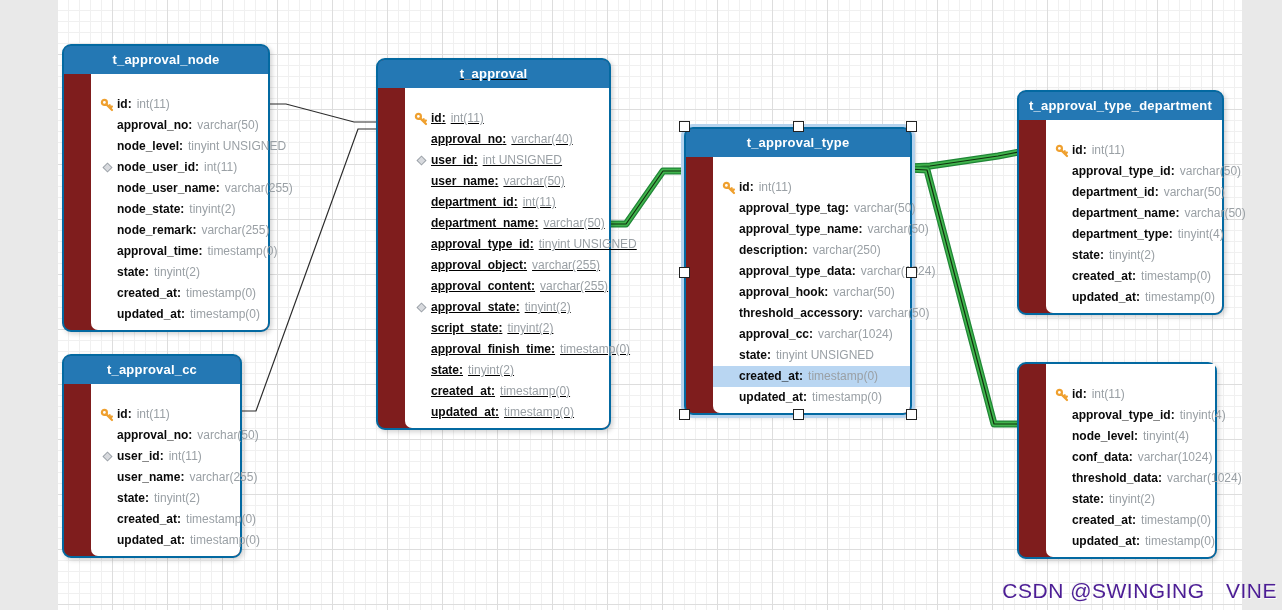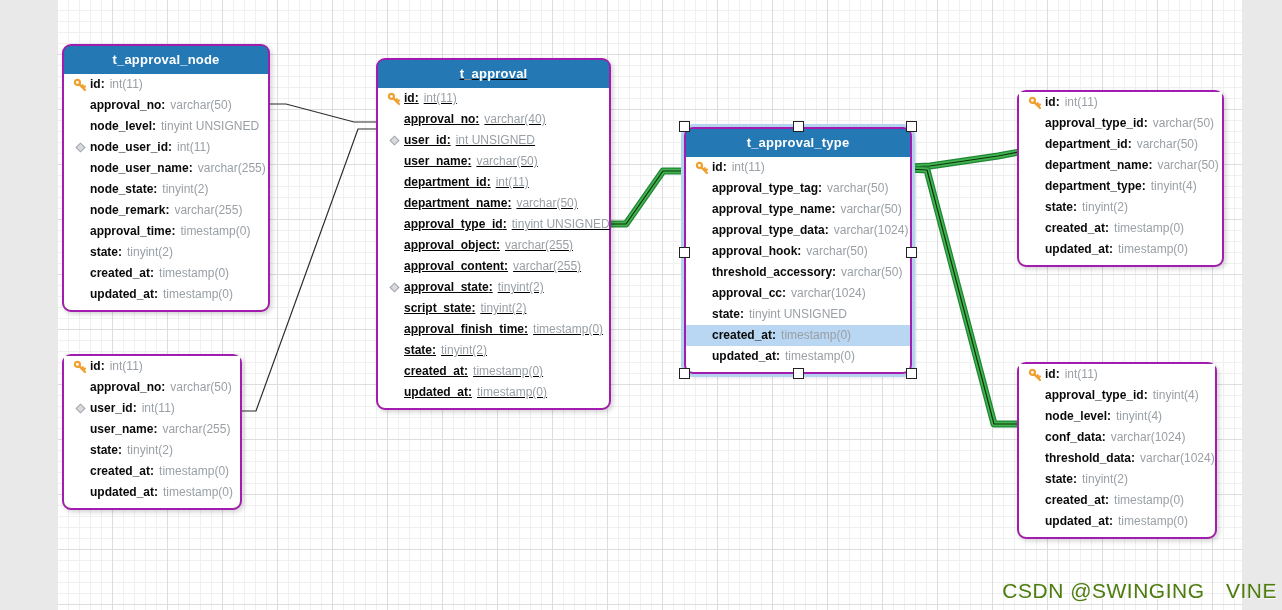--- a/index.html
+++ b/index.html
@@ -15,39 +15,39 @@
     z-index:0;}
   .strip{position:absolute;top:0;height:610px;background:#e9e9e9;z-index:1;}
   .strip.left{left:0;width:58px;}
   .strip.right{left:1242px;width:40px;}
   svg.wires{position:absolute;left:0;top:0;z-index:2;}
   .w-plain{fill:none;stroke:#2b2b2b;stroke-width:1.2;}
   .wg-outer{fill:none;stroke:#1f8636;stroke-width:7;stroke-linejoin:round;}
   .wg-core{fill:none;stroke:#41b44d;stroke-width:4.6;stroke-linejoin:round;}
   .wg-center{fill:none;stroke:#10300f;stroke-width:1.2;stroke-linejoin:round;}
   
-  .table{position:absolute;z-index:3;border:2px solid #a21caf;border-radius:9px;background:#7f1d1d;
+  .table{position:absolute;z-index:3;border:2px solid #0369a1;border-radius:9px;background:#7f1d1d;
          box-shadow:2px 2px 5px rgba(0,0,0,.18);}
   .table.selected{box-shadow:0 0 0 3px #b5d3ee,2px 2px 5px rgba(0,0,0,.22);}
   .tbl-header{background:#2478b4;color:#fff;font-weight:bold;font-size:13px;line-height:28px;
               height:28px;text-align:center;border-radius:6px 6px 0 0;letter-spacing:.2px;}
-  .tbl-body{padding:0 0 5px 0;background:#fff;border-radius:0 0 7px 7px;}
+  .tbl-body{padding:20px 0 5px 0;background:#fff;border-radius:0 0 7px 7px;margin-left:27px;}
   .row{display:flex;align-items:center;height:21px;line-height:21px;padding:0 8px 0 6px;font-size:12px;white-space:nowrap;}
   .row-hl{background:#b9d6f2;}
   .cicon{width:20px;min-width:20px;display:inline-flex;justify-content:center;align-items:center;}
   .fname{color:#0a0a0a;font-weight:700;}
   .fname::after{content:":";}
   .ftype{color:#9aa0a5;margin-left:5px;}
   
   .handle{position:absolute;width:9px;height:9px;background:#fff;border:1.5px solid #222;z-index:4;}
   .h-tl{left:-7px;top:-8px;} .h-tm{left:calc(50% - 5px);top:-8px;} .h-tr{right:-7px;top:-8px;}
   .h-ml{left:-7px;top:calc(50% - 4px);} .h-mr{right:-7px;top:calc(50% - 4px);}
   .h-bl{left:-7px;bottom:-7px;} .h-bm{left:calc(50% - 5px);bottom:-7px;} .h-br{right:-7px;bottom:-7px;}
   
-  .watermark{position:absolute;right:5px;bottom:5px;z-index:6;font-size:21px;color:#4d7c0f;
+  .watermark{position:absolute;right:5px;bottom:5px;z-index:6;font-size:21px;color:#4c1d95;
              letter-spacing:.5px;text-shadow:1px 1px 0 rgba(255,255,255,.9),-1px -1px 0 rgba(0,0,0,.05);}
 </style>
 </head>
 <body>
 
 <div class="stage">
   <div class="grid"></div>
   <div class="strip left"></div>
   <div class="strip right"></div>
 
@@ -237,20 +237,23 @@
         </div>
         <div class="row">
           <span class="cicon"></span>
           <span class="fname">updated_at</span>
           <span class="ftype">timestamp(0)</span>
         </div>
       </div>
   </div>
 
   <div class="table" style="left:62px;top:354px;width:176px;">
+    <div class="tbl-header">
+      <span>t_approval_cc</span>
+    </div>
     <div class="tbl-body">
         <div class="row">
           <span class="cicon">
             <svg width="14" height="14" viewBox="0 0 14 14">
               <circle cx="4.4" cy="4.4" r="2.5" fill="none" stroke="#efa02f" stroke-width="2.2"></circle>
               <path d="M6.4 6.4 L12 12 M10.2 10.2 l1.7-1.7 M8.5 8.5 l1.3-1.3" stroke="#efa02f" stroke-width="2.2" fill="none" stroke-linecap="round"></path>
             </svg>
           </span>
           <span class="fname">id</span>
           <span class="ftype">int(11)</span>
@@ -309,20 +312,25 @@
         </div>
         <div class="row">
           <span class="cicon"></span>
           <span class="fname">approval_type_tag</span>
           <span class="ftype">varchar(50)</span>
         </div>
         <div class="row">
           <span class="cicon"></span>
           <span class="fname">approval_type_name</span>
           <span class="ftype">varchar(50)</span>
+        </div>
+        <div class="row">
+          <span class="cicon"></span>
+          <span class="fname">description</span>
+          <span class="ftype">varchar(250)</span>
         </div>
         <div class="row">
           <span class="cicon"></span>
           <span class="fname">approval_type_data</span>
           <span class="ftype">varchar(1024)</span>
         </div>
         <div class="row">
           <span class="cicon"></span>
           <span class="fname">approval_hook</span>
           <span class="ftype">varchar(50)</span>
@@ -357,20 +365,23 @@
     <div class="handle h-tm"></div>
     <div class="handle h-tr"></div>
     <div class="handle h-ml"></div>
     <div class="handle h-mr"></div>
     <div class="handle h-bl"></div>
     <div class="handle h-bm"></div>
     <div class="handle h-br"></div>
   </div>
 
   <div class="table" style="left:1017px;top:90px;width:203px;">
+    <div class="tbl-header">
+      <span>t_approval_type_department</span>
+    </div>
     <div class="tbl-body">
         <div class="row">
           <span class="cicon">
             <svg width="14" height="14" viewBox="0 0 14 14">
               <circle cx="4.4" cy="4.4" r="2.5" fill="none" stroke="#efa02f" stroke-width="2.2"></circle>
               <path d="M6.4 6.4 L12 12 M10.2 10.2 l1.7-1.7 M8.5 8.5 l1.3-1.3" stroke="#efa02f" stroke-width="2.2" fill="none" stroke-linecap="round"></path>
             </svg>
           </span>
           <span class="fname">id</span>
           <span class="ftype">int(11)</span>

